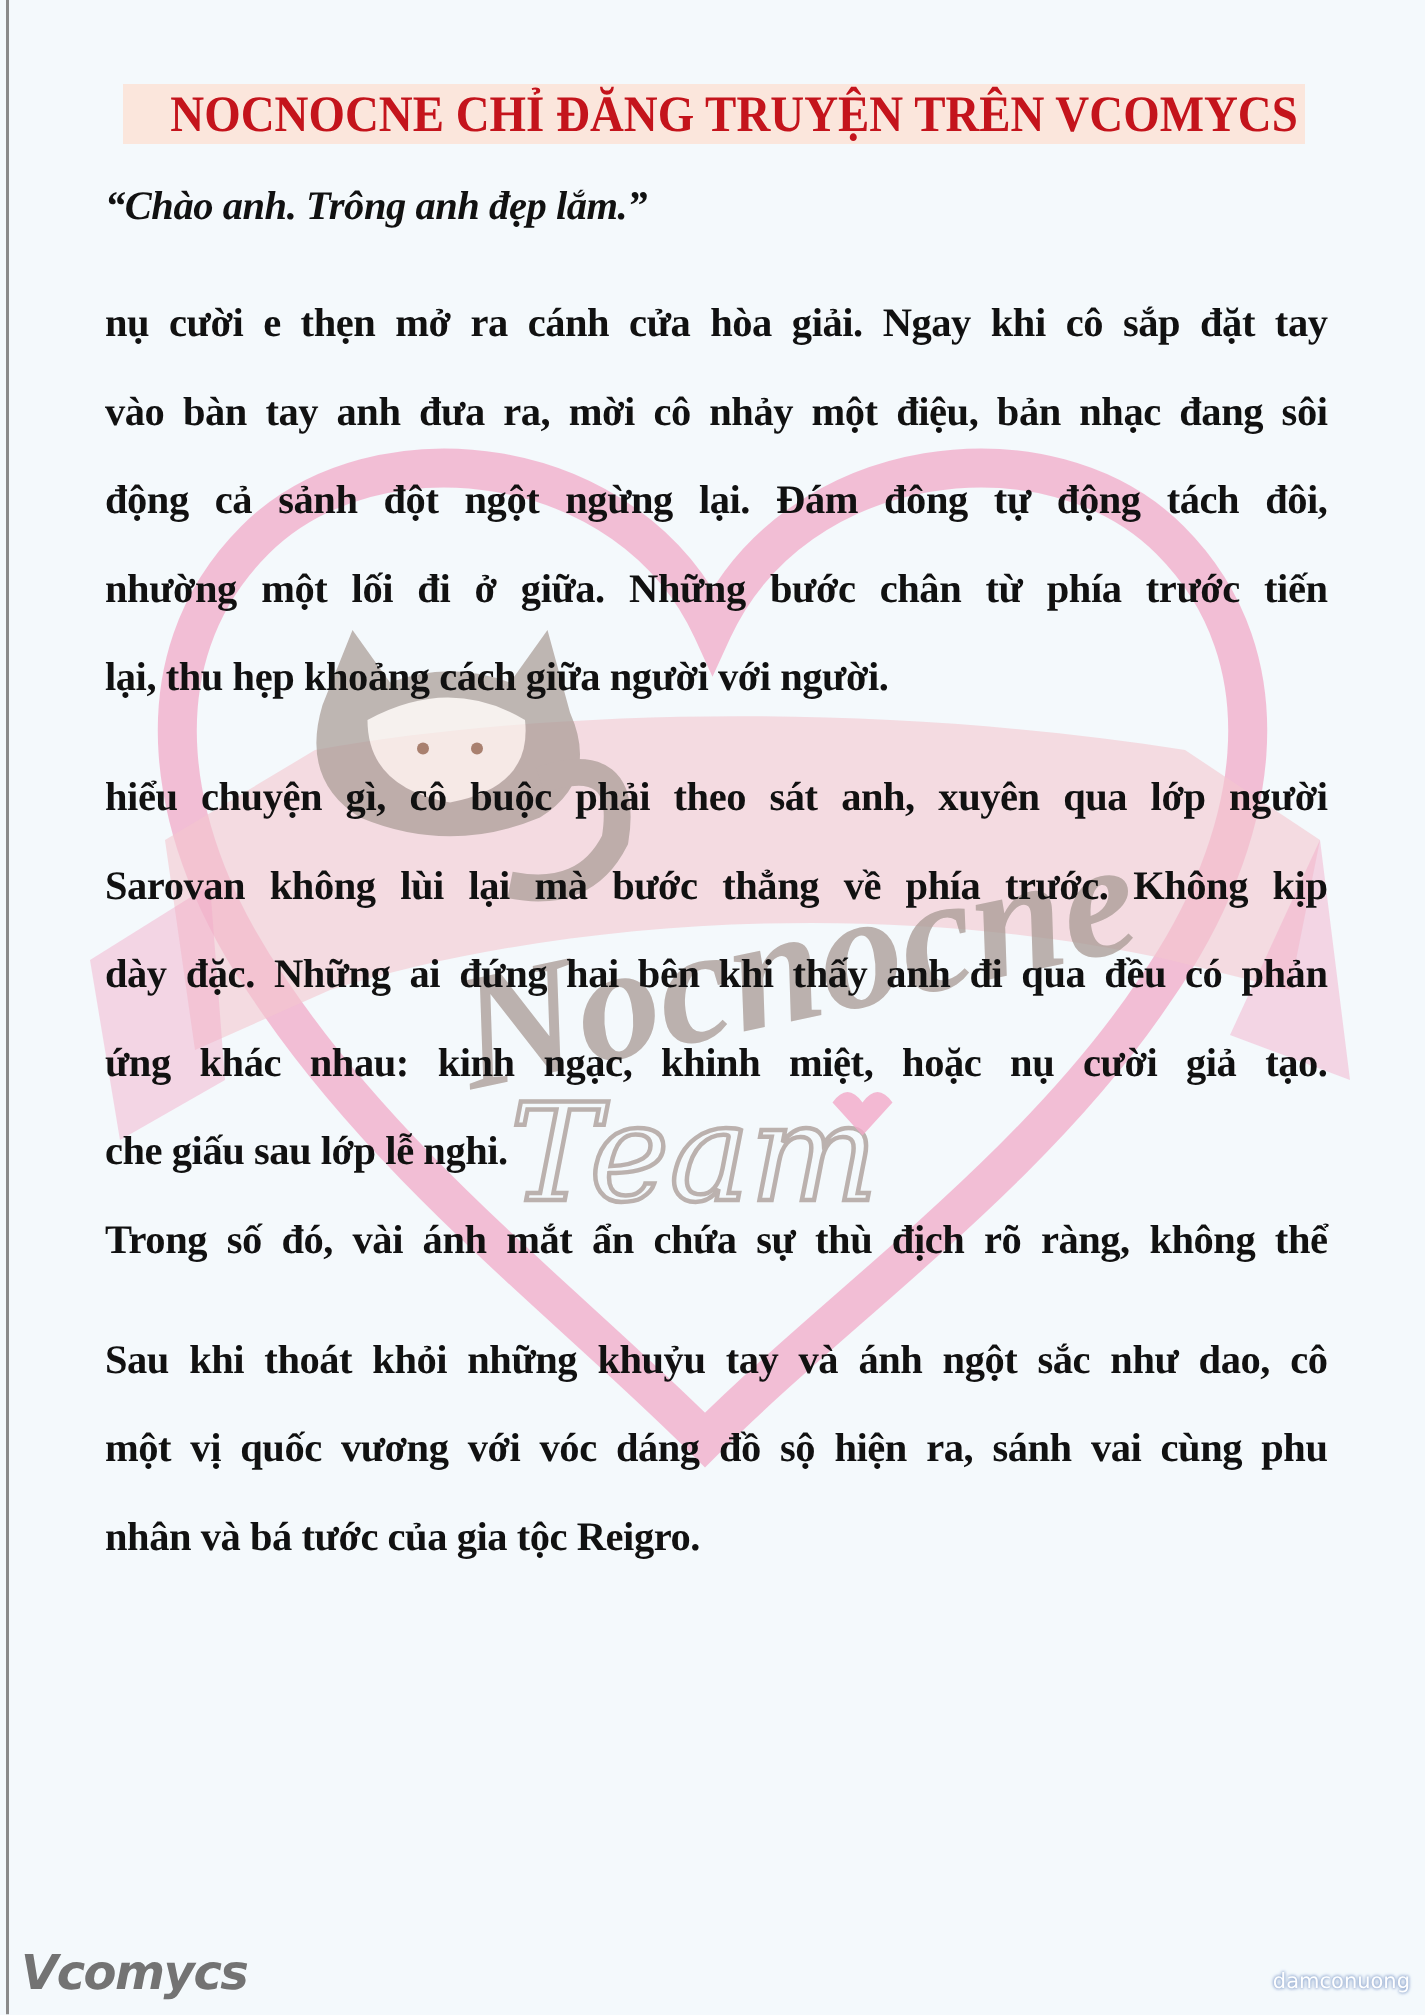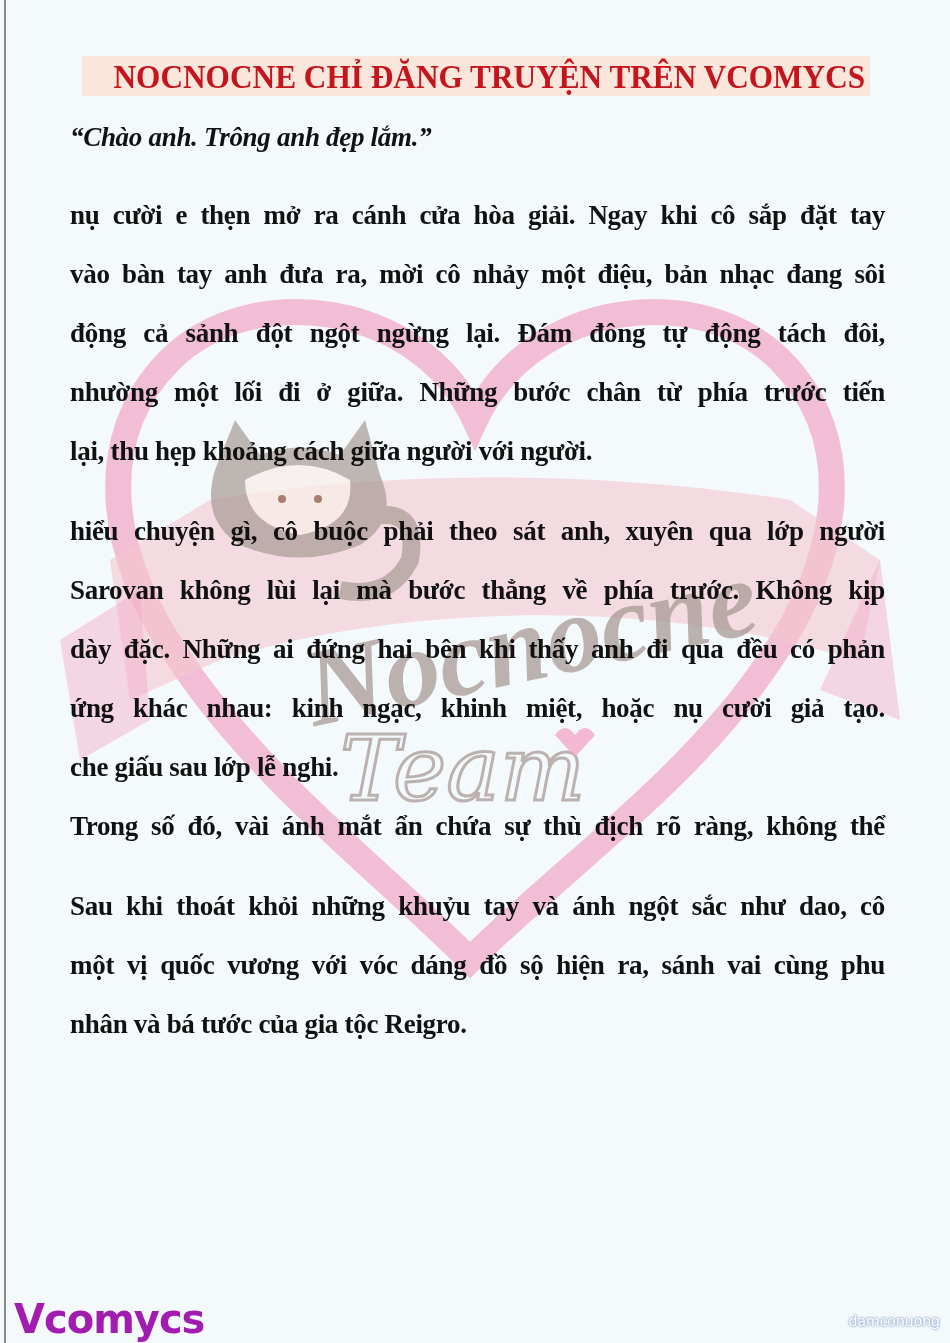--- a/index.html
+++ b/index.html
@@ -37,22 +37,22 @@
     .line {
       height: 59px; line-height: 44px; white-space: nowrap;
       text-align: justify; text-align-last: justify;
       letter-spacing: -0.3px;
     }
     .line.last { text-align-last: left; }
     .gap { height: 21px; }
     .first { height: 78px; line-height: 44px; font-style: italic; }
     .footer-logo {
       position: absolute; left: 14px; top: 1296px;
-      font-family: "DejaVu Sans", sans-serif; font-weight: bold;
-      font-size: 40px; color: #a21caf; letter-spacing: -1px;
+      font-family: "DejaVu Sans", sans-serif; font-style: italic; font-weight: bold;
+      font-size: 32px; color: #737373; letter-spacing: -1px;
     }
     .footer-credit {
       position: absolute; right: 10px; top: 1313px;
       font-family: "DejaVu Sans", sans-serif; font-size: 14px;
       color: #ffffff;
       text-shadow: 0 0 2px #9ab0d4, 0 0 2px #9ab0d4, 0 0 3px #9ab0d4;
     }
   </style>
 </head>
 <body>

